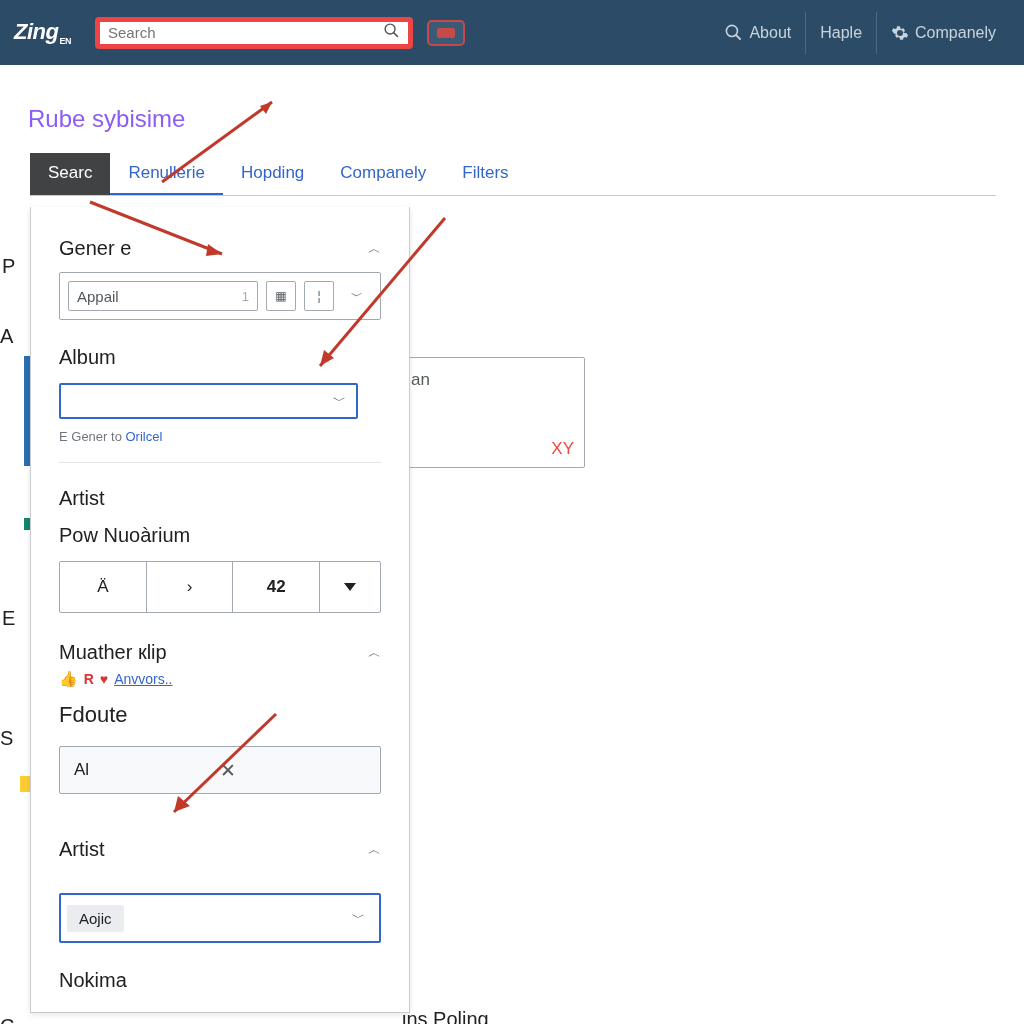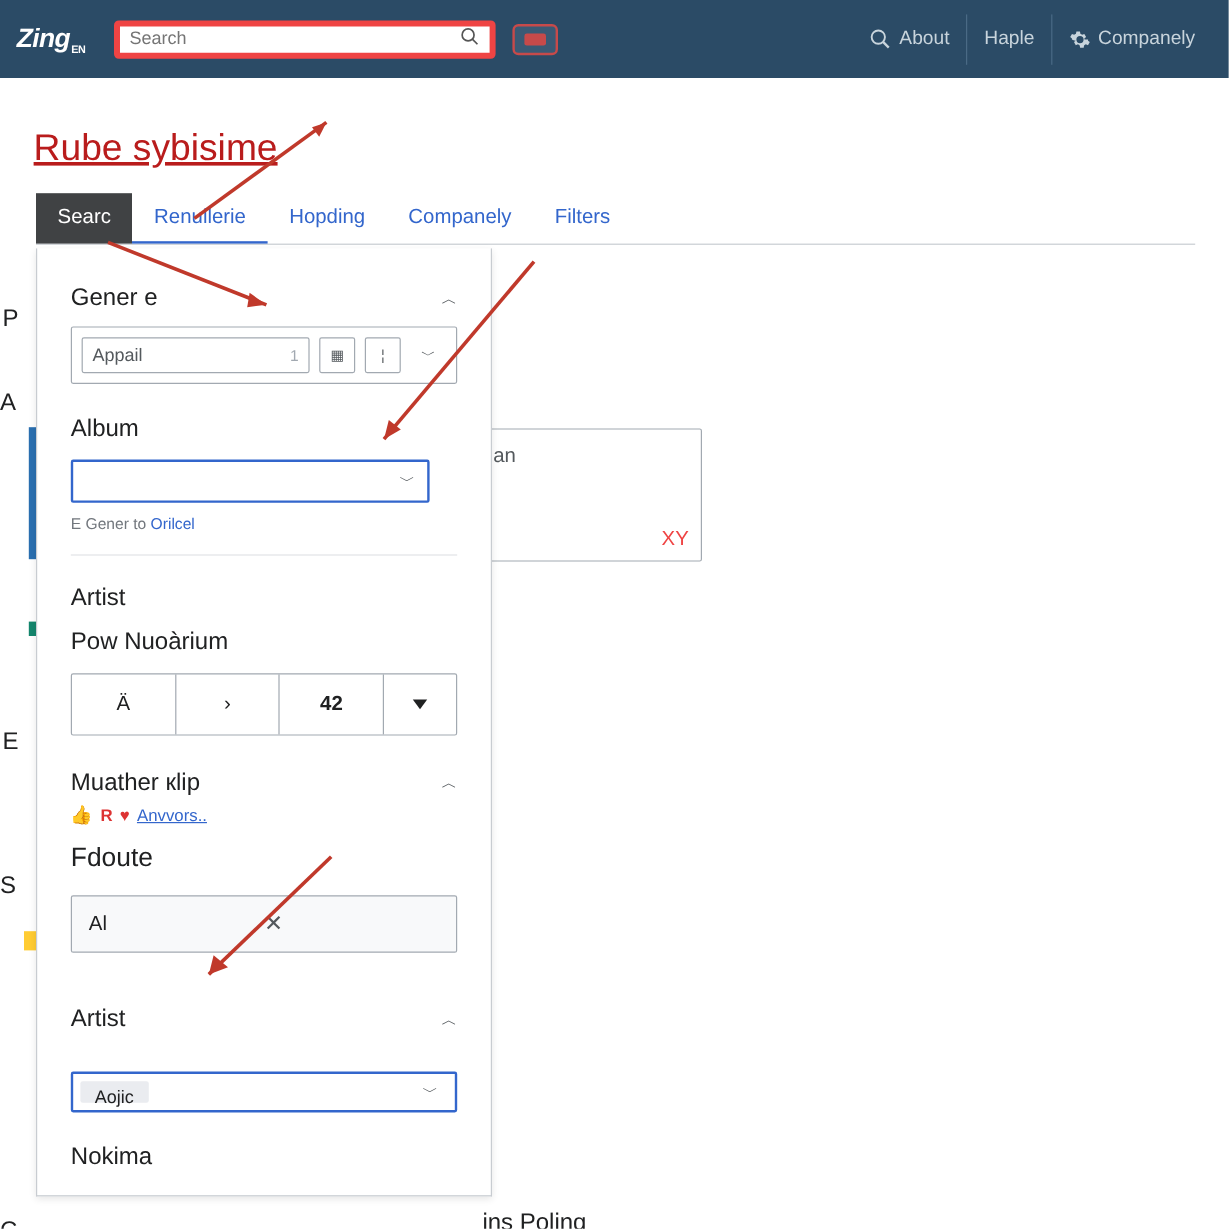--- a/index.html
+++ b/index.html
@@ -16,21 +16,21 @@
 .rec-btn .bar { width: 18px; height: 10px; background: #c74a4a; border-radius: 2px; }
 .hdr-spacer { flex: 1; }
 .hdr-link { display: flex; align-items: center; gap: 6px; font-size: 16px; color: #c8d4dc; padding: 0 14px; height: 42px; border-left: 1px solid #4a6a85; }
 .hdr-link.first { border-left: none; }
 .gear-icon { width: 18px; height: 18px; display: inline-block; }
 .gear-icon svg { width:100%; height:100%; fill:#c8d4dc; }
 .search-icon-hdr { width: 19px; height: 19px; }
 .search-icon-hdr svg { width:100%; height:100%; fill:#c8d4dc; stroke:#c8d4dc; }
 
 
-.page-title { font-size: 31px; color: #b91c1c; font-weight: normal; margin: 40px 0 20px 28px; text-decoration: underline; }
+.page-title { font-size: 24px; color: #8b5cf6; font-weight: normal; margin: 40px 0 20px 28px; }
 
 
 .tabs { display: flex; border-bottom: 1px solid #c8ccd1; margin: 0 28px 0 30px; }
 .tab { padding: 10px 18px; font-size: 17px; color: #3366cc; cursor: pointer; }
 .tab.active { background: #404244; color: #fff; }
 .tab.current { border-bottom: 2px solid #3366cc; color: #3366cc; }
 
 
 .panel { position: absolute; top: 207px; left: 30px; width: 380px; background: #fff; border: 1px solid #c8ccd1; border-top: none; box-shadow: 0 2px 6px rgba(0,0,0,0.1); padding: 30px 28px 20px 28px; z-index: 5; }
 
@@ -62,21 +62,21 @@
 .thumb-i { color: #9aa0a6; font-size: 15px; }
 .r-i { color: #d33; font-weight: bold; font-size: 14px; }
 .heart-i { color: #d33; font-size: 14px; }
 .fav-link { color: #36c; font-size: 14px; text-align: center; }
 
 .fd-title { font-size: 22px; color: #202122; margin-bottom: 18px; }
 .fd-box { height: 48px; border: 1px solid #a2a9b1; border-radius: 2px; background: #f8f9fa; display: flex; align-items: center; padding: 0 14px; margin-bottom: 44px; }
 .fd-box span { flex: 1; font-size: 17px; color: #202122; }
 .fd-box .x { font-size: 19px; color: #54595d; }
 
-.artist2-select { height: 34px; border: 2px solid #36c; border-radius: 2px; display: flex; padding: 6px; margin-bottom: 26px; margin-top: 32px; }
+.artist2-select { height: 50px; border: 2px solid #36c; border-radius: 2px; display: flex; align-items: center; padding: 6px; margin-bottom: 26px; margin-top: 32px; }
 .chip { background: #eaecf0; padding: 5px 12px; border-radius: 2px; font-size: 15px; color: #202122; }
 .artist2-select .chev { margin-left: auto; margin-right: 8px; color: #54595d; font-size: 13px; }
 
 .nok-title { font-size: 20px; color: #202122; }
 
 
 .bg-content { position: absolute; top: 207px; left: 0; width: 1024px; padding: 40px 30px 0 22px; z-index: 2; color: #202122; font-size: 18px; }
 .bg-side-letter { position: absolute; font-size: 20px; color: #202122; }
 .bg-textarea { position: absolute; top: 357px; left: 398px; width: 187px; height: 111px; border: 1px solid #a2a9b1; border-radius: 2px; padding: 12px; font-size: 17px; color: #54595d; }
 .bg-textarea .xy { position: absolute; bottom: 8px; right: 10px; font-size: 17px; color: #ef4444; }

